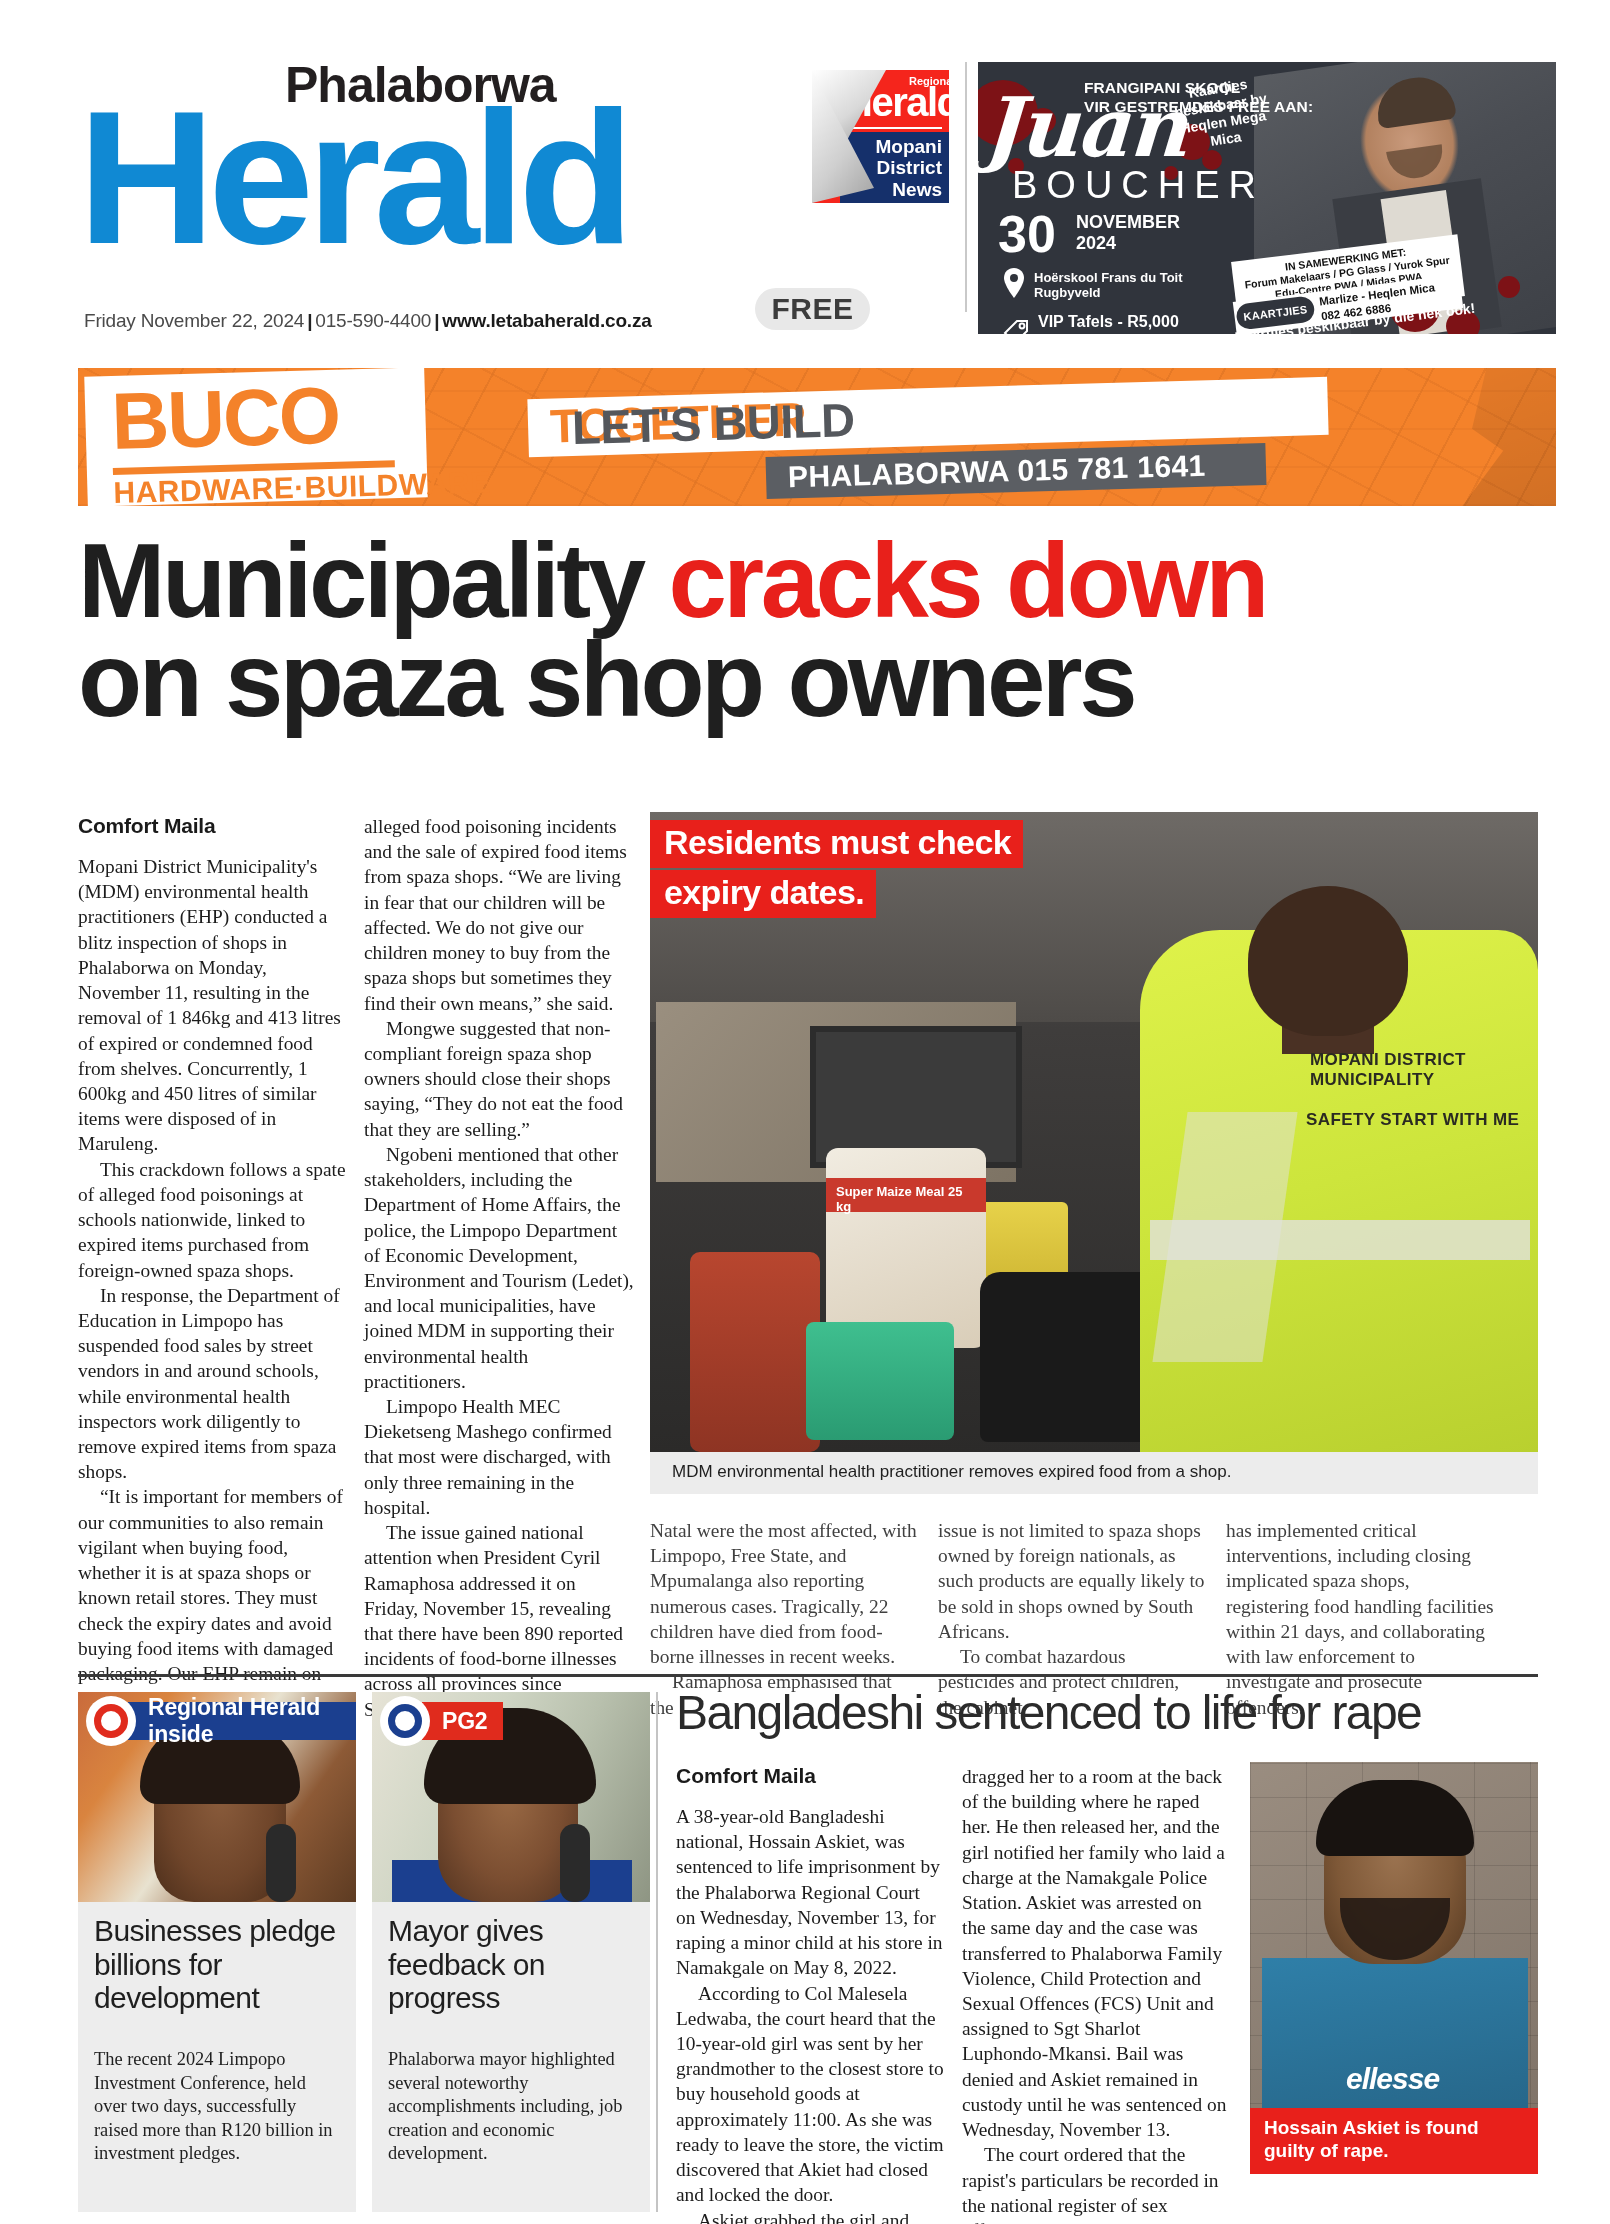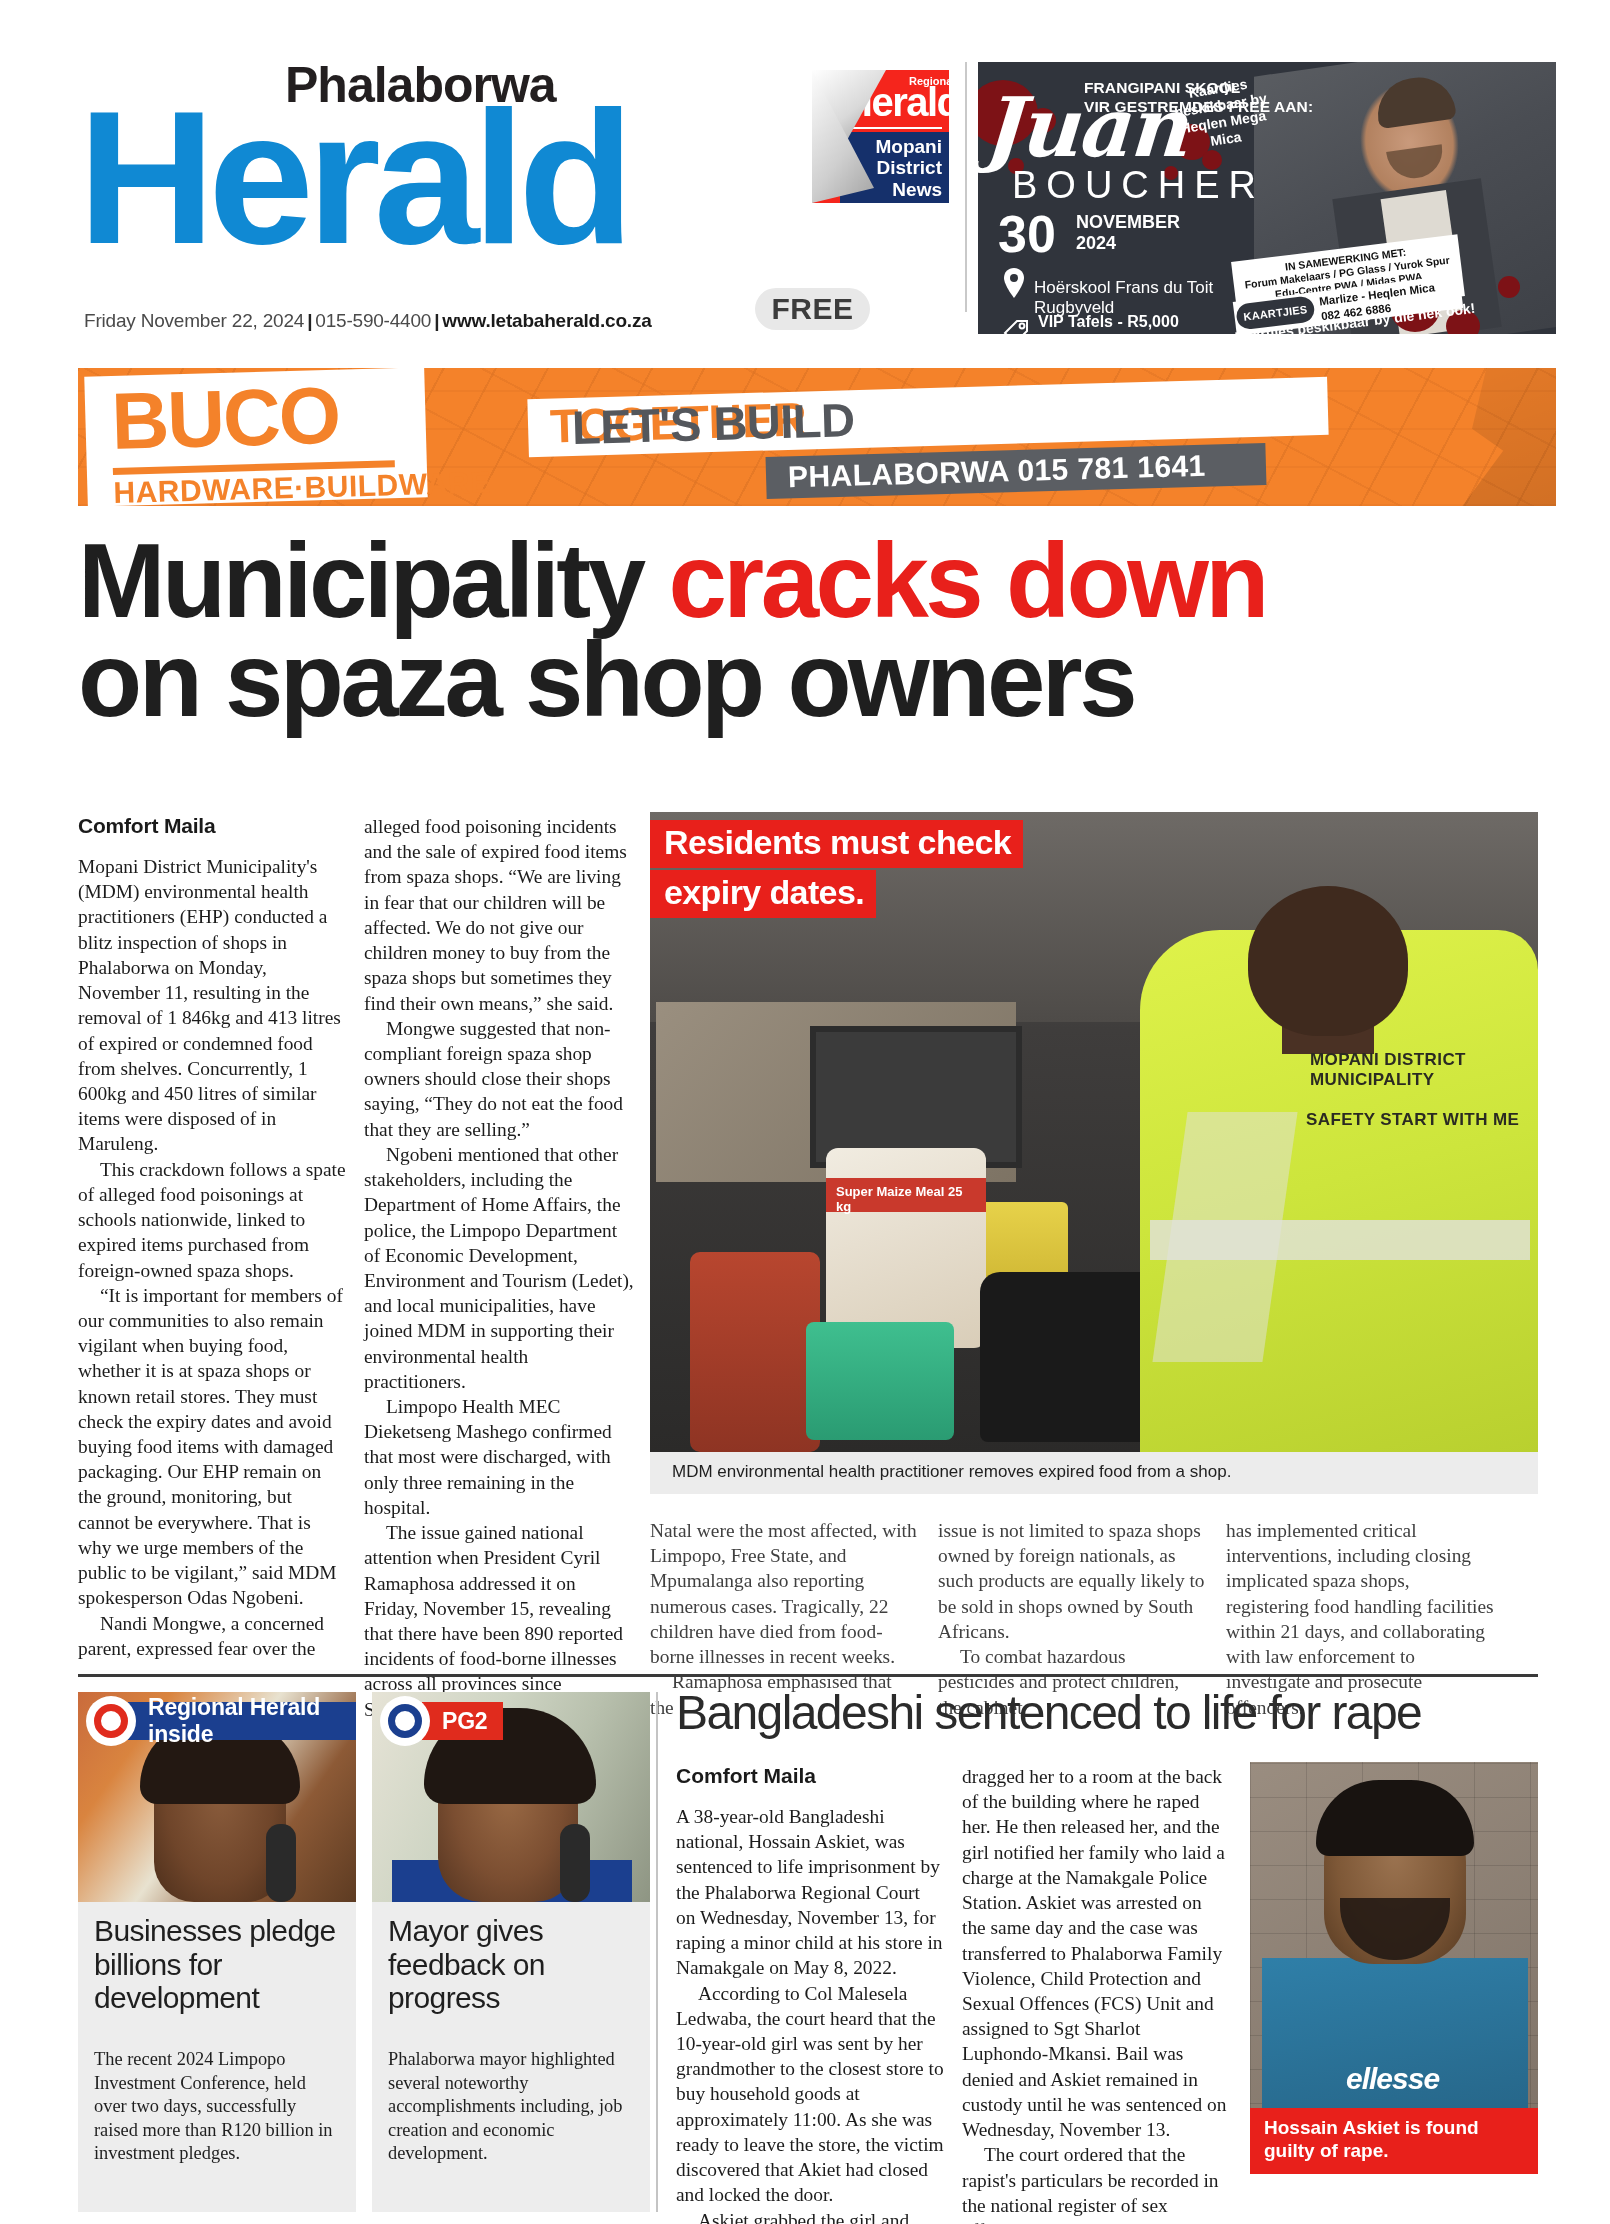--- a/index.html
+++ b/index.html
@@ -109,21 +109,21 @@
   .ad-daynum{
     position:absolute;left:20px;top:146px;
     font-size:52px;font-weight:700;color:#fff;line-height:1;
   }
   .ad-monthyear{
     position:absolute;left:98px;top:150px;
     font-size:18px;font-weight:700;color:#fff;line-height:1.16;
   }
   .ad-venue{
     position:absolute;left:56px;top:208px;
-    font-size:17px;font-weight:400;color:#fff;line-height:1.18;margin-top:8px;
+    font-size:13px;font-weight:700;color:#fff;line-height:1.18;
   }
   .pin{
     position:absolute;left:24px;top:206px;width:24px;height:30px;
   }
   .tagicon{position:absolute;left:24px;top:256px;width:28px;height:28px;}
   .ad-prices{
     position:absolute;left:60px;top:250px;
     font-size:16px;font-weight:700;color:#fff;line-height:1.30;
   }
 
@@ -595,20 +595,21 @@
   <div class="headline">
     <span>Municipality </span><span class="red">cracks down</span>
     <span class="l2">on spaza shop owners</span>
   </div>
 
   <div class="mcol1">
     <div class="byline">Comfort Maila</div>
     <div class="col-text">
       <p class="first">Mopani District Municipality's (MDM) environmental health practitioners (EHP) conducted a blitz inspection of shops in Phalaborwa on Monday, November 11, resulting in the removal of 1 846kg and 413 litres of expired or condemned food from shelves. Concurrently, 1 600kg and 450 litres of similar items were disposed of in Maruleng.</p>
       <p>This crackdown follows a spate of alleged food poisonings at schools nationwide, linked to expired items purchased from foreign-owned spaza shops.</p>
+      <p>In response, the Department of Education in Limpopo has suspended food sales by street vendors in and around schools, while environmental health inspectors work diligently to remove expired items from spaza shops.</p>
       <p>“It is important for members of our communities to also remain vigilant when buying food, whether it is at spaza shops or known retail stores. They must check the expiry dates and avoid buying food items with damaged packaging. Our EHP remain on the ground, monitoring, but cannot be everywhere. That is why we urge members of the public to be vigilant,” said MDM spokesperson Odas Ngobeni.</p>
       <p>Nandi Mongwe, a concerned parent, expressed fear over the</p>
     </div>
   </div>
 
   <div class="mcol2">
     <div class="col-text">
       <p class="first">alleged food poisoning incidents and the sale of expired food items from spaza shops. “We are living in fear that our children will be affected. We do not give our children money to buy from the spaza shops but sometimes they find their own means,” she said.</p>
       <p>Mongwe suggested that non-compliant foreign spaza shop owners should close their shops saying, “They do not eat the food that they are selling.”</p>
       <p>Ngobeni mentioned that other stakeholders, including the Department of Home Affairs, the police, the Limpopo Department of Economic Development, Environment and Tourism (Ledet), and local municipalities, have joined MDM in supporting their environmental health practitioners.</p>

